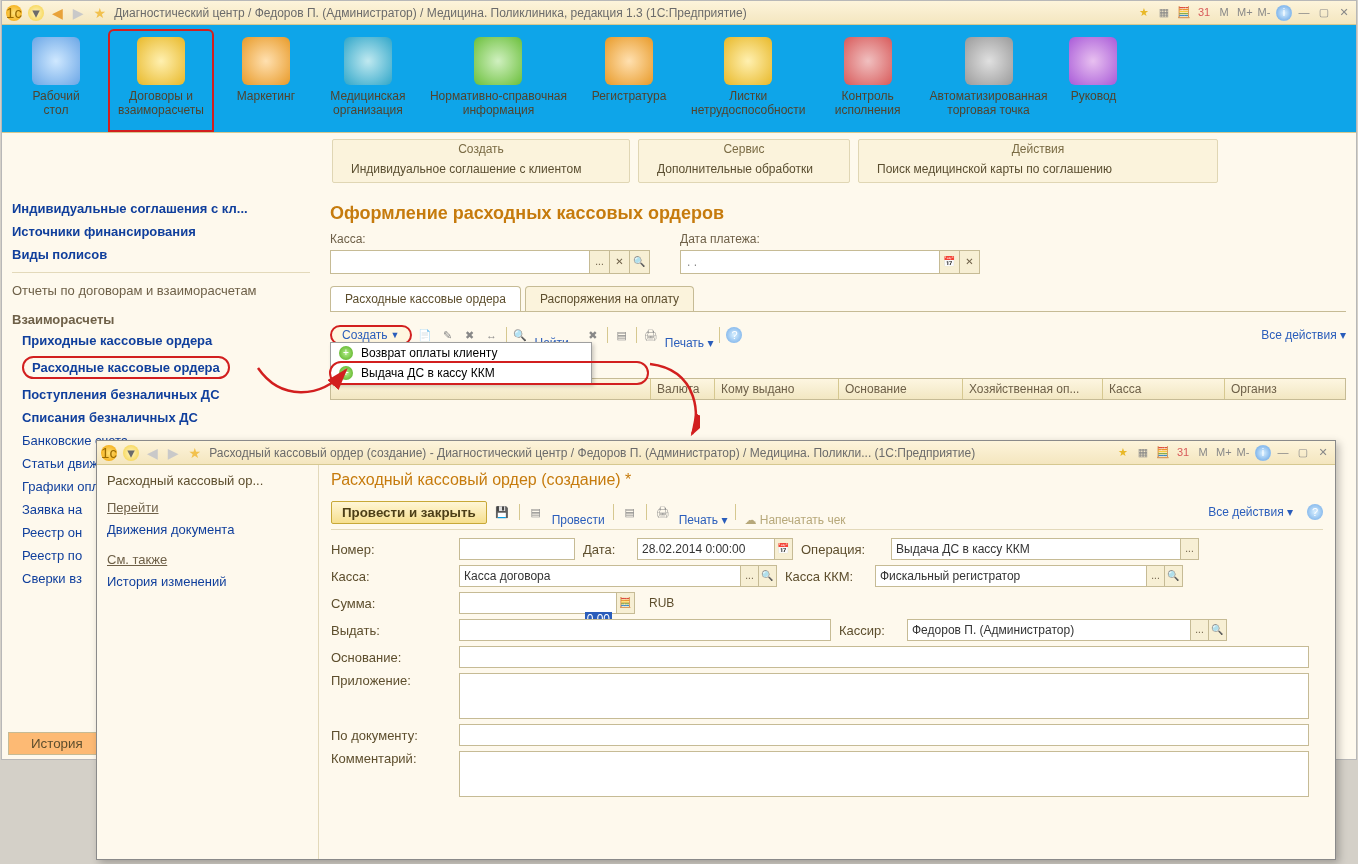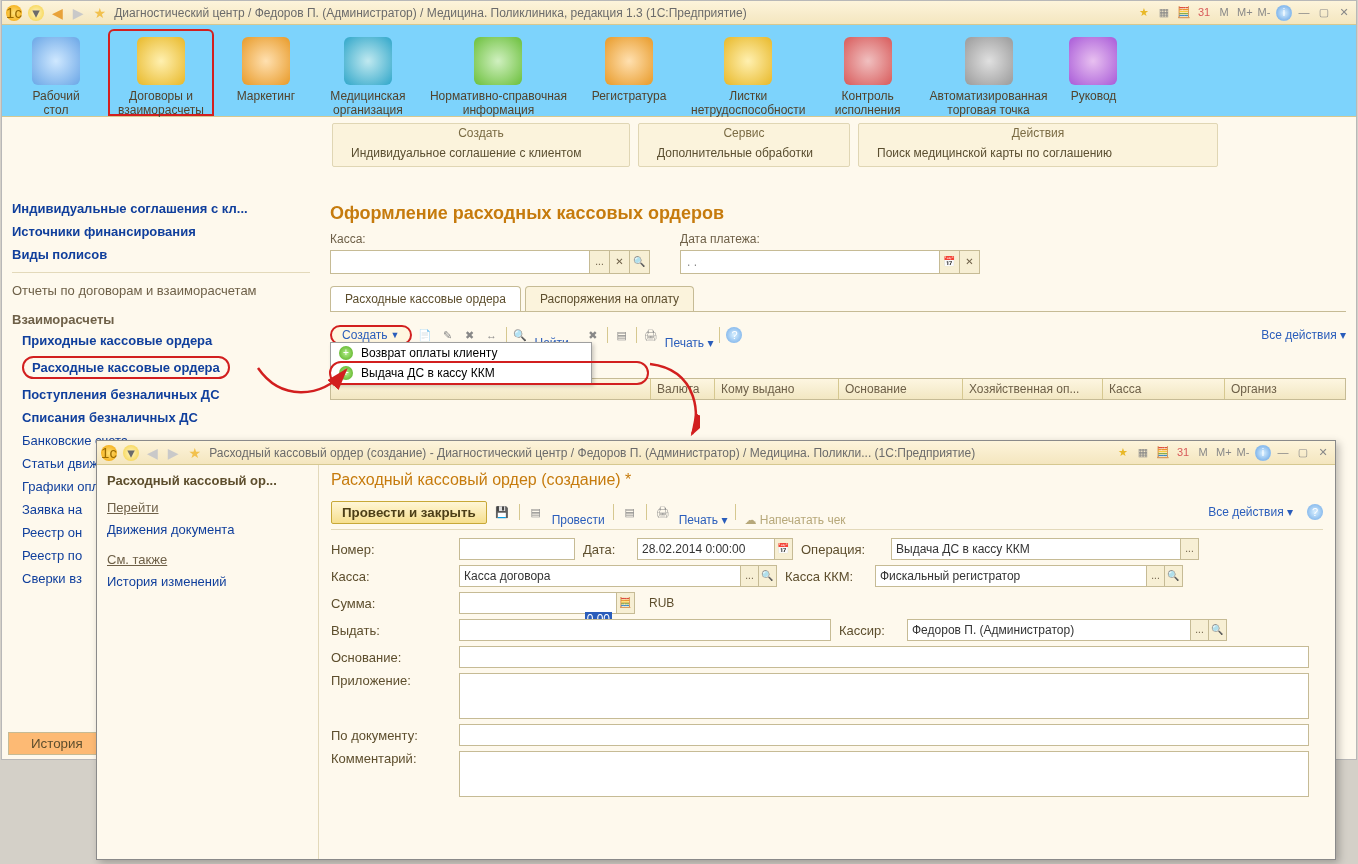--- a/index.html
+++ b/index.html
@@ -9,21 +9,21 @@
   .main-window { position: absolute; left: 1px; top: 0; width: 1356px; height: 760px; background: #fef9ed; border: 1px solid #b8b8b8; }
   .titlebar { height: 24px; background: linear-gradient(#fdf4db,#f4e6bf); border-bottom: 1px solid #d6c890; display: flex; align-items: center; padding: 0 4px; gap: 6px; font-size: 12px; color: #6b6b6b; }
   .tb-ico { width: 16px; height: 16px; border-radius: 50%; display: inline-flex; align-items: center; justify-content: center; font-size: 15px; cursor: pointer; }
   .tb-ico.orange { background: radial-gradient(#ffe27a,#f2a100); color:#9a6a00; }
   .tb-ico.yellow { background: radial-gradient(#fff5c2,#f5cf3e); }
   .tb-nav { color:#e8a23a; font-size:14px; padding:0 2px; cursor:pointer; }
   .title-text { flex: 1; white-space: nowrap; overflow: hidden; text-overflow: ellipsis; }
   .titlebar-right { display: flex; gap: 4px; align-items:center; }
   .tb-btn { width:16px; height:16px; font-size:11px; color:#888; cursor:pointer; text-align:center; border:1px solid transparent; }
 
-  .main-toolbar { height: 92px; background:#7dd3fc; display:flex; align-items:stretch; padding: 4px 4px 0 4px; gap:2px; border-bottom:1px solid #d6c890;}
+  .main-toolbar { height: 108px; background:#0ea5e9; display:flex; align-items:stretch; padding: 4px 4px 0 4px; gap:2px; border-bottom:1px solid #d6c890;}
   .mt-item { min-width: 100px; padding: 6px 8px; text-align:center; color:#51432d; cursor:pointer; border:2px solid transparent; border-radius:6px 6px 0 0; }
   .mt-item.selected { border-color:#d21f1f; }
   .mt-ico { width:48px; height:48px; margin:0 auto 4px auto; border-radius:6px; }
   .mt-label { font-size:12px; line-height:14px; }
 
   .mid-row { display:flex; gap:8px; padding:6px 10px 2px 330px; }
   .mid-box { flex:0 0 auto; border:1px solid #e0d6b4; background:#fbf3dc; border-radius:2px; }
   .mid-box-head { text-align:center; color:#7a6b44; font-size:12px; padding:2px 0; }
   .mid-box-body { padding:4px 18px 6px 18px; color:#5a4e30; white-space:nowrap; }
 
@@ -68,21 +68,21 @@
 
   .history-btn { position:absolute; left:6px; bottom:4px; background:#fdba74; border:1px solid #c6bb95; padding:3px 22px; color:#5d4e2d; }
 
   
   .anno { position:absolute; pointer-events:none; z-index:40; }
 
   
   .child-window { position:absolute; left:96px; top:440px; width:1240px; height:420px; background:#fef9ed; border:1px solid #8a8a8a; box-shadow:3px 3px 8px rgba(0,0,0,.25); z-index:50; }
   .child-body { display:flex; position:absolute; top:24px; left:0; right:0; bottom:0; }
   .child-side { width:222px; padding:8px 10px; border-right:1px solid #e3d9ba;}
-  .cs-title { font-size:13px; font-weight:bold; color:#5d4e2d; margin-bottom:12px; white-space:nowrap; overflow:hidden; text-overflow:ellipsis;}
+  .cs-title { font-size:13px; font-weight:normal; color:#5d4e2d; margin-bottom:12px; white-space:nowrap; overflow:hidden; text-overflow:ellipsis;}
   .cs-head { font-size:13px; color:#6e6048; text-decoration:underline; margin:4px 0;}
   .cs-link { color:#103f9c; font-size:13px; padding:3px 0; cursor:pointer;}
   .child-main { flex:1; padding:6px 12px; }
   .cm-title { color:#c67b0d; font-size:16px; margin-bottom:6px; }
   .cm-toolbar { display:flex; align-items:center; gap:8px; padding:2px 0; border-bottom:1px solid #e3d9ba; margin-bottom:8px;}
   .btn-primary { background:linear-gradient(#fff6d6,#f6df8e); border:1px solid #c7a838; padding:3px 10px; font-weight:bold; color:#4d3f17; cursor:pointer; border-radius:2px;}
   .cm-right { margin-left:auto; color:#2a5dbb; cursor:pointer; }
   .form-row { display:flex; align-items:center; gap:8px; margin:5px 0; }
   .fl { color:#5d4e2d; font-size:13px; width:120px; }
   .ffld { height:22px; border:1px solid #c6bb95; background:#fff; display:flex; align-items:center; padding:0 4px; font-size:12px; color:#333; }

